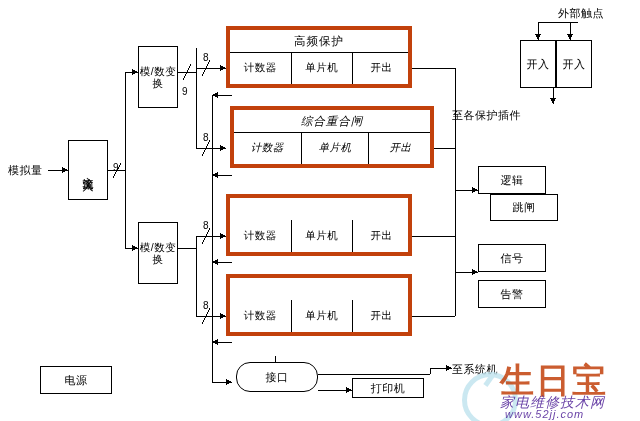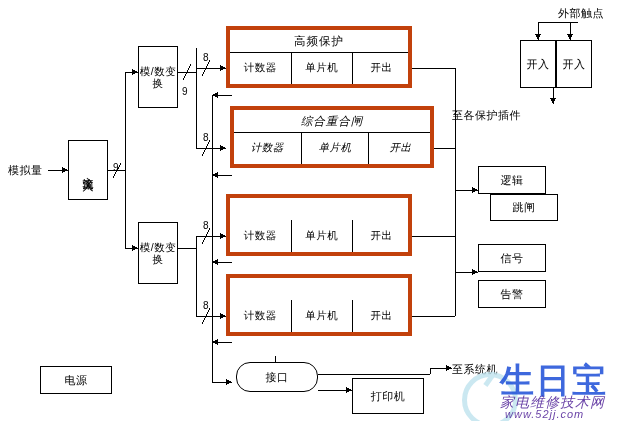--- a/index.html
+++ b/index.html
@@ -57,21 +57,21 @@
     flex:1 1 auto;border-right:1px solid #000;
     display:flex;align-items:center;justify-content:center;
     font-size:10.5px;letter-spacing:0.5px;
   }
   .grp .cell:last-child{border-right:none;}
   .grp .cell.c1{flex:0 0 34%;}
   .grp .cell.c2{flex:0 0 34%;}
   .grp .cell.c3{flex:0 0 32%;}
   .watermark{
     position:absolute;
-    color:#1d4ed8;
+    color:#c2410c;
     font-size:34px;
     font-weight:bold;
     letter-spacing:2px;
     opacity:.85;
     pointer-events:none;
   }
   .watermark.small{font-size:14px;color:#4c1d95;font-weight:normal;letter-spacing:1px;font-style:italic;}
   .wm-ring{
     position:absolute;width:46px;height:46px;border:5px solid #bfe3ee;border-radius:50%;
     opacity:.8;pointer-events:none;
@@ -252,21 +252,21 @@
     <span>信号</span>
   </div>
   <div class="box" style="left:478px;top:280px;width:68px;height:28px;">
     <span>告警</span>
   </div>
 
   <div class="box" style="left:236px;top:362px;width:82px;height:30px;border-radius:14px;">
     <span>接口</span>
   </div>
 
-  <div class="box" style="left:352px;top:378px;width:72px;height:36px;">
+  <div class="box" style="left:352px;top:378px;width:72px;height:20px;">
     <span>打印机</span>
   </div>
 
   <div class="lbl" style="left:452px;top:362px;">至系统机</div>
 
   <div class="box" style="left:40px;top:366px;width:72px;height:28px;">
     <span>电源</span>
   </div>
 
   <div class="wm-ring" style="left:462px;top:372px;"></div>

